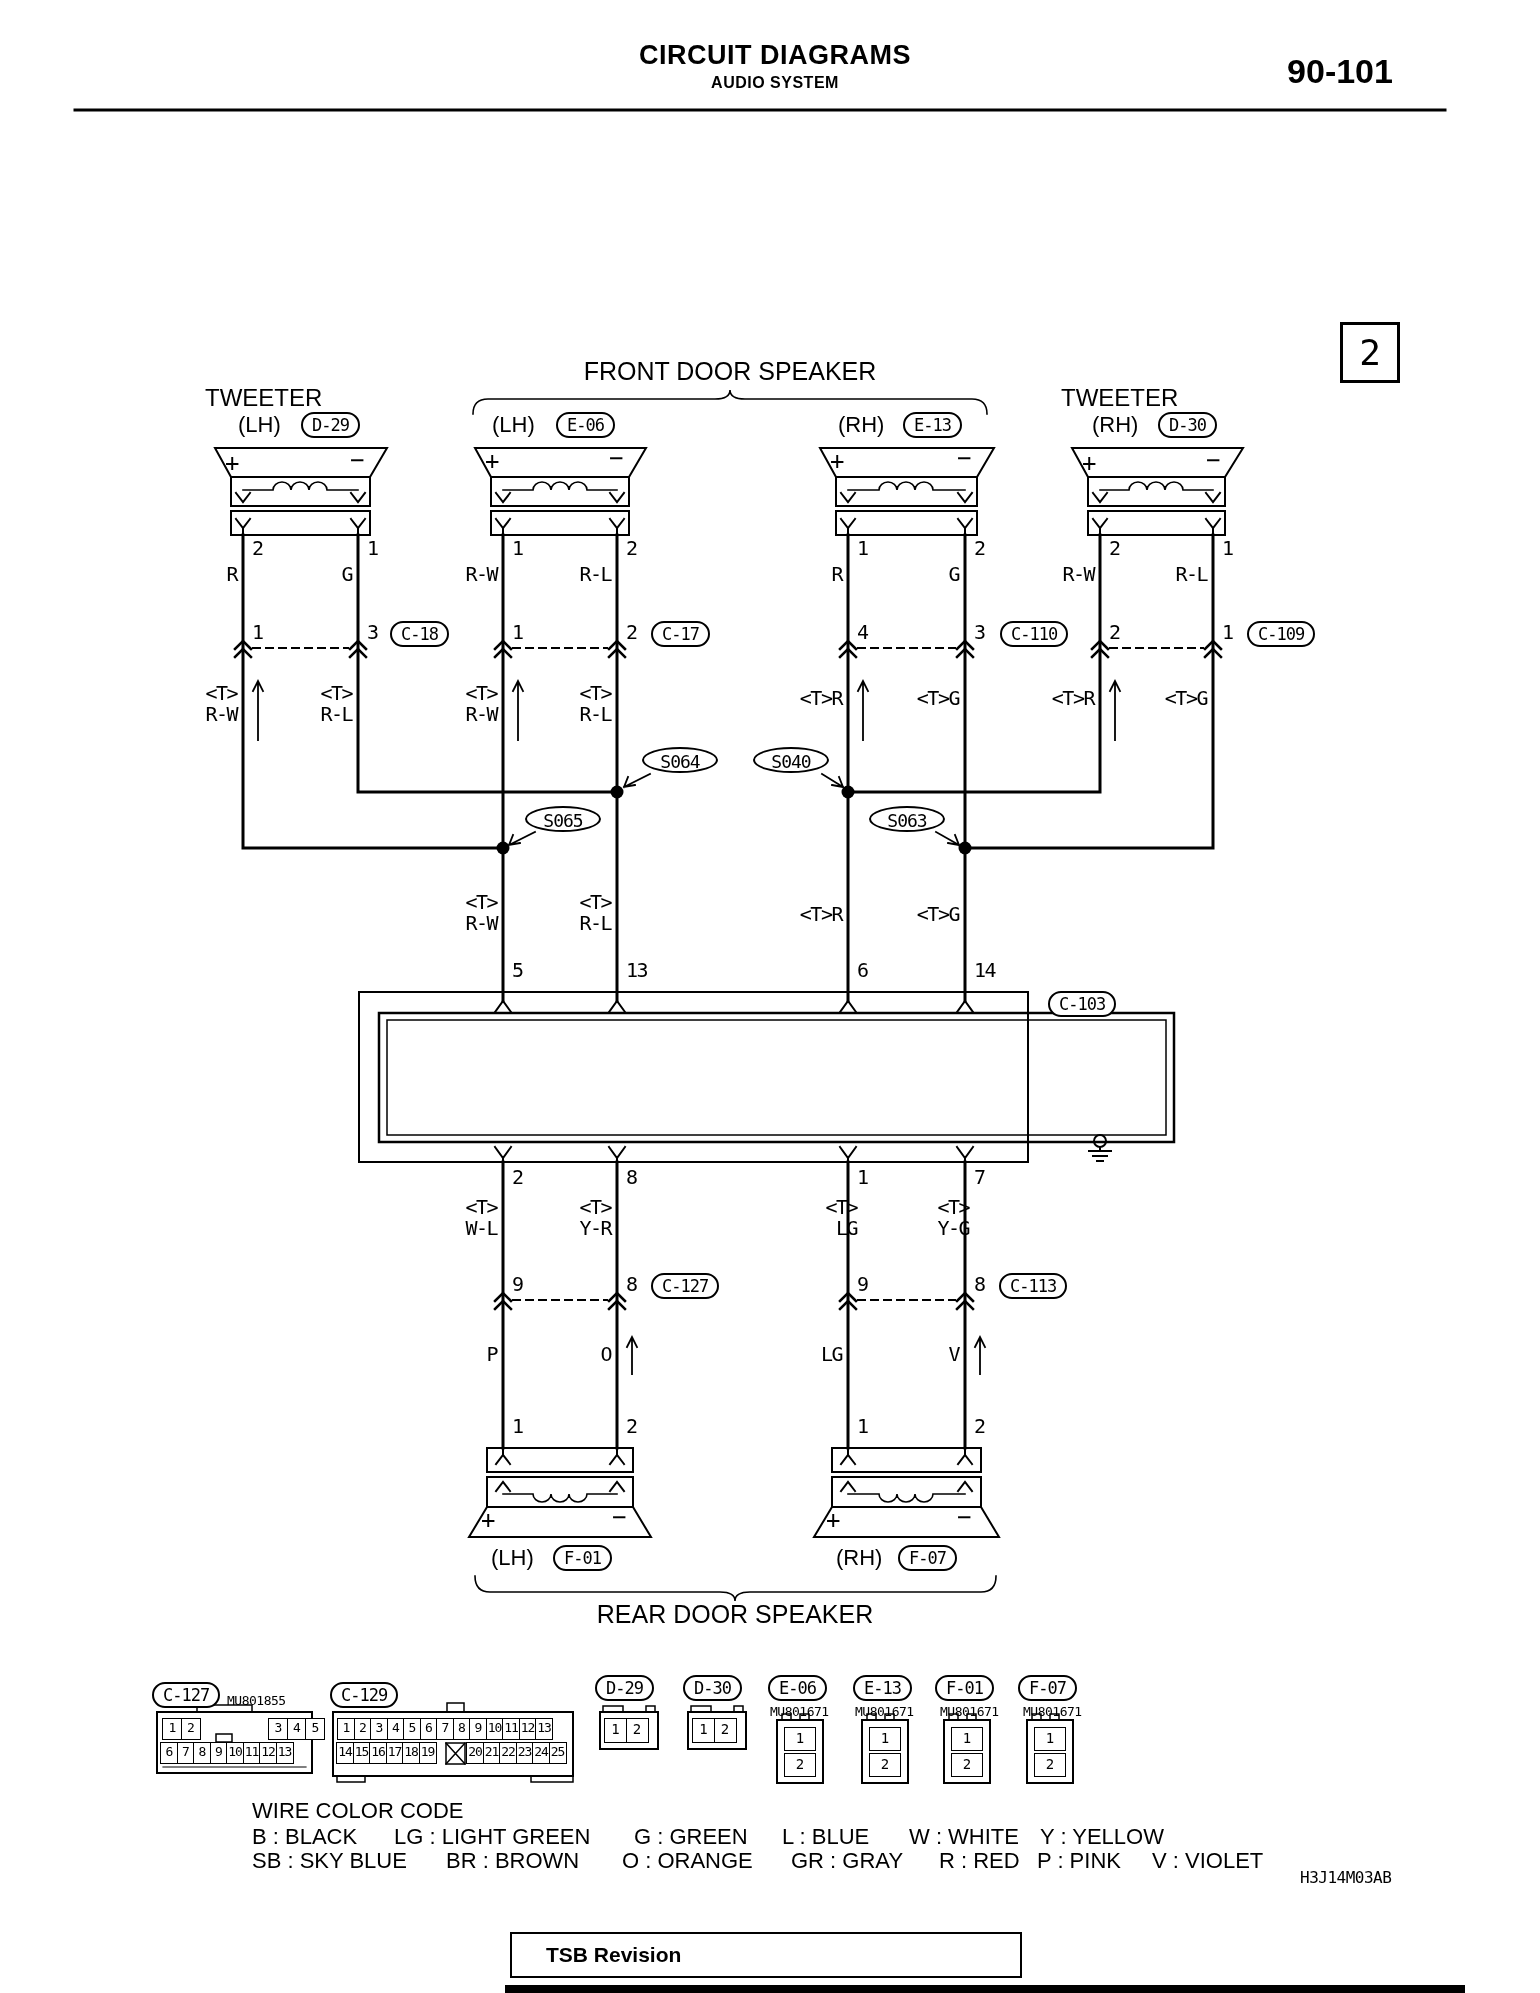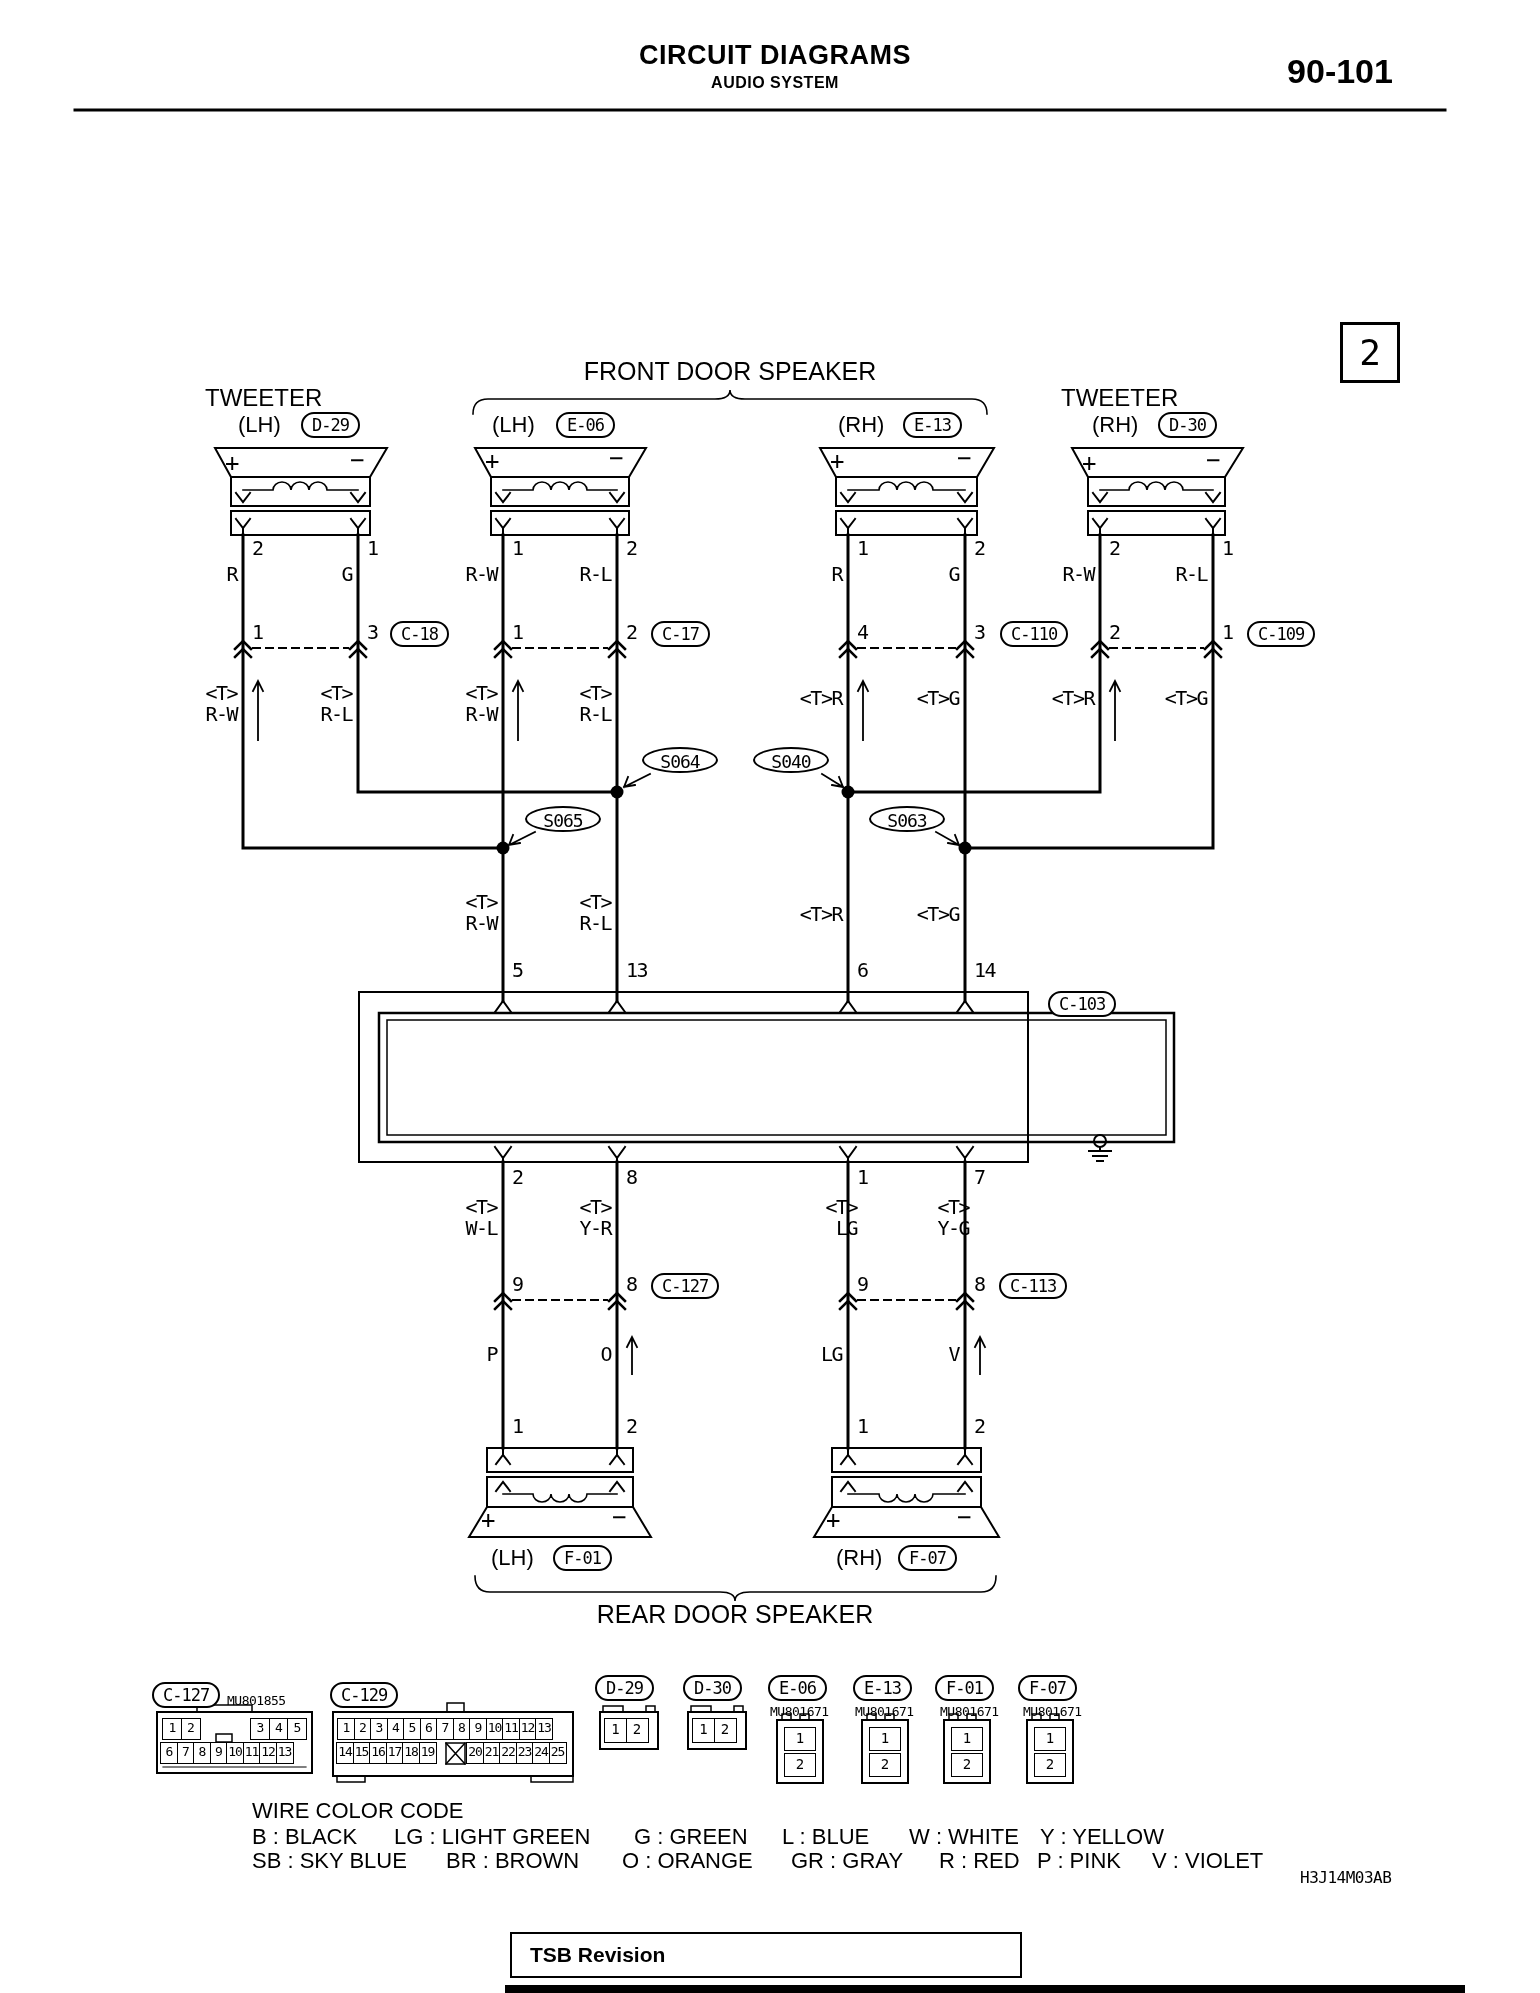--- a/index.html
+++ b/index.html
@@ -35,21 +35,21 @@
   .pcw{display:inline-block;box-sizing:border-box;width:23px;height:25px;border:1.5px solid #000;
        font-family:"DejaVu Sans Mono",monospace;font-size:14px;text-align:center;line-height:21px;
        margin-right:-1.5px;background:#fff;vertical-align:top}
   .vc{display:block;box-sizing:border-box;width:32px;height:24px;border:1.5px solid #000;
       font-family:"DejaVu Sans Mono",monospace;font-size:14px;text-align:center;line-height:20px;
       margin-bottom:2px;background:#fff}
   .mu{font-family:"DejaVu Sans Mono",monospace;font-size:13px;letter-spacing:-.5px}
   .wcc{font-size:22px}
   .doc{font-family:"DejaVu Sans Mono",monospace;font-size:16px;letter-spacing:-.5px}
   .tsb{border:2.5px solid #000;width:512px;height:46px;box-sizing:border-box}
-  .tsb-label{font-size:21px;font-weight:bold;line-height:42px;padding-left:18px}
+  .tsb-label{font-size:21px;font-weight:bold;line-height:42px;padding-left:34px}
   .bar{background:#000}
 </style>
 </head>
 <body>
 
 <div id="page">
 
   <svg class="a" style="left:0;top:0" width="1540" height="1993" viewBox="0 0 1540 1993">
     <g stroke="#000" fill="none" stroke-linecap="square">
 
@@ -374,21 +374,21 @@
   <div class="a pm" style="left:957px;top:1503px">−</div>
   <div class="a side" style="left:491px;top:1545px">(LH)</div>
   <div class="a cap" style="left:553px;top:1545px">F-01</div>
   <div class="a side" style="left:836px;top:1545px">(RH)</div>
   <div class="a cap" style="left:898px;top:1545px">F-07</div>
   <div class="a big c" style="left:485px;top:1600px;width:500px">REAR DOOR SPEAKER</div>
 
   <div class="a cap" style="left:152px;top:1682px">C-127</div>
   <div class="a mu" style="left:227px;top:1693px">MU801855</div>
   <div class="a" style="left:162px;top:1718px"><span class="pc">1</span><span class="pc">2</span></div>
-  <div class="a" style="left:250px;top:1718px"><span class="pc">3</span><span class="pc">4</span><span class="pc">5</span></div>
+  <div class="a" style="left:268px;top:1718px"><span class="pc">3</span><span class="pc">4</span><span class="pc">5</span></div>
   <div class="a" style="left:160px;top:1742px"><span class="pc3">6</span><span class="pc3">7</span><span class="pc3">8</span><span class="pc3">9</span><span class="pc3">10</span><span class="pc3">11</span><span class="pc3">12</span><span class="pc3">13</span></div>
 
   <div class="a cap" style="left:330px;top:1682px">C-129</div>
   <div class="a" style="left:337px;top:1718px"><span class="pc3">1</span><span class="pc3">2</span><span class="pc3">3</span><span class="pc3">4</span><span class="pc3">5</span><span class="pc3">6</span><span class="pc3">7</span><span class="pc3">8</span><span class="pc3">9</span><span class="pc3">10</span><span class="pc3">11</span><span class="pc3">12</span><span class="pc3">13</span></div>
   <div class="a" style="left:336px;top:1742px"><span class="pc3">14</span><span class="pc3">15</span><span class="pc3">16</span><span class="pc3">17</span><span class="pc3">18</span><span class="pc3">19</span></div>
   <div class="a" style="left:466px;top:1742px"><span class="pc3">20</span><span class="pc3">21</span><span class="pc3">22</span><span class="pc3">23</span><span class="pc3">24</span><span class="pc3">25</span></div>
 
   <div class="a cap" style="left:595px;top:1675px">D-29</div>
   <div class="a" style="left:604px;top:1718px"><span class="pcw">1</span><span class="pcw">2</span></div>
   <div class="a cap" style="left:683px;top:1675px">D-30</div>

